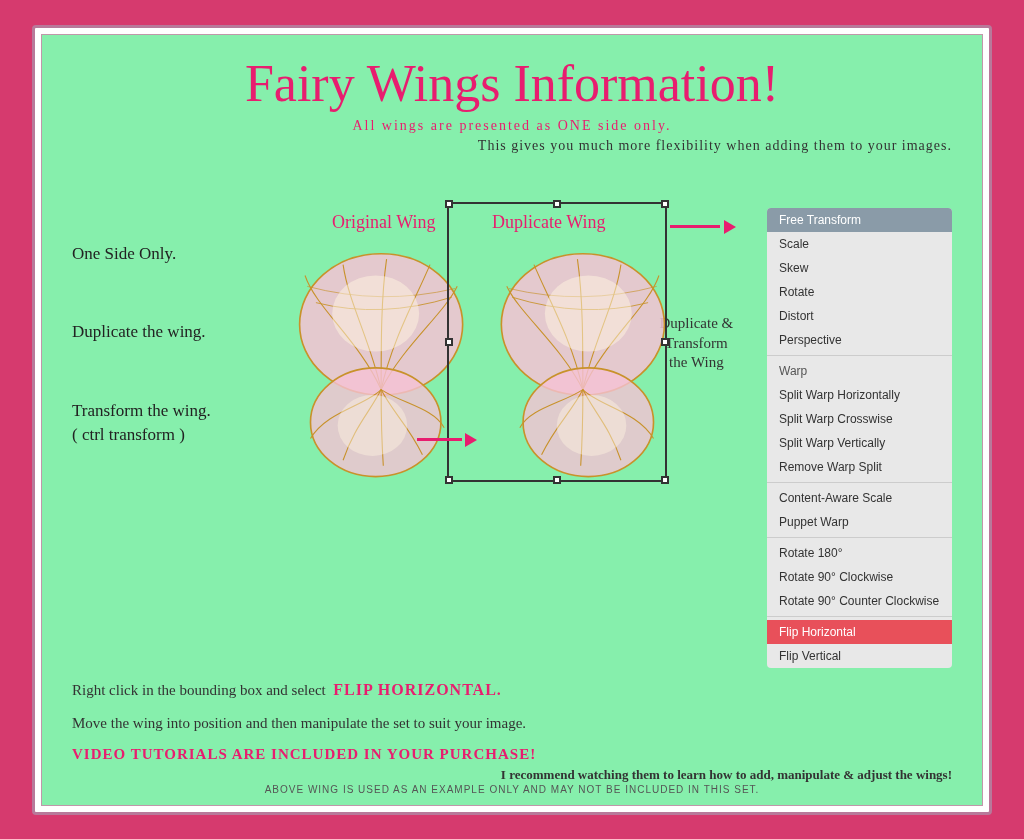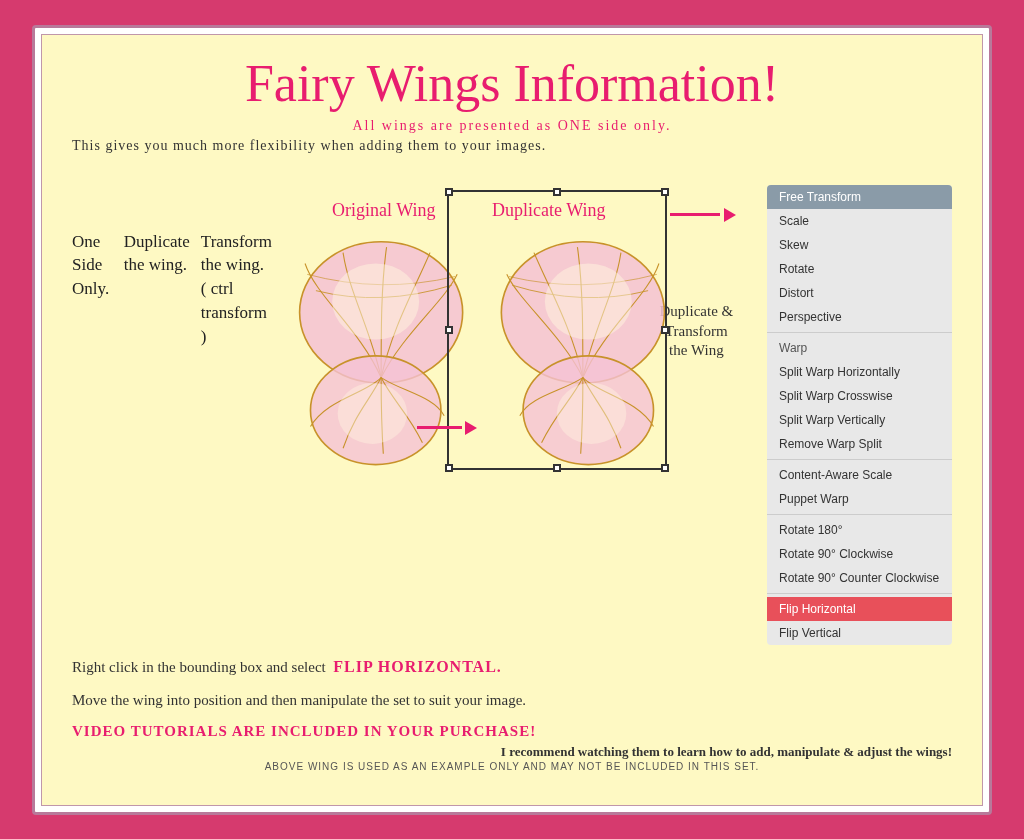--- a/index.html
+++ b/index.html
@@ -17,21 +17,21 @@
       height: 790px;
       border: 3px solid #b8799a;
       border-radius: 4px;
       background: white;
       padding: 6px;
     }
     .inner-card {
       width: 100%;
       height: 100%;
       border: 1.5px solid #c097aa;
-      background: #fef9c3;
+      background: #86efac;
       padding: 20px 30px 10px 30px;
       position: relative;
       overflow: hidden;
     }
 
     
     .title {
       text-align: center;
       font-family: 'Brush Script MT', cursive;
       font-size: 52px;
@@ -41,42 +41,42 @@
     }
     .subtitle-pink {
       text-align: center;
       color: #e81d6f;
       font-size: 14px;
       letter-spacing: 2px;
       font-family: Georgia, serif;
       margin-bottom: 4px;
     }
     .subtitle-black {
-      text-align: left;
+      text-align: right;
       color: #333;
       font-size: 14px;
       letter-spacing: 1px;
       font-family: Georgia, serif;
-      margin-bottom: 16px;
+      margin-bottom: 28px;
     }
 
     
     .main-content {
       display: flex;
       flex-direction: row;
       align-items: flex-start;
       gap: 0;
     }
 
     
     .left-column {
       flex: 0 0 200px;
       display: flex;
-      flex-direction: row;
-      gap: 11px;
+      flex-direction: column;
+      gap: 0;
       padding-top: 60px;
     }
     .step-label {
       font-size: 17px;
       color: #222;
       font-family: Georgia, serif;
       line-height: 1.4;
       margin-bottom: 55px;
     }
     .step-label.step2 { margin-bottom: 55px; }
@@ -188,21 +188,21 @@
       font-size: 15px;
       color: #333;
       text-align: center;
       margin-top: 4px;
       line-height: 1.3;
     }
 
     
     .right-menu {
       flex: 0 0 185px;
-      margin-top: 15px;
+      margin-top: 26px;
       margin-left: 10px;
     }
     .menu-panel {
       background: #e8e8e8;
       border-radius: 4px;
       overflow: hidden;
       font-size: 12px;
       font-family: Arial, sans-serif;
     }
     .menu-item {

